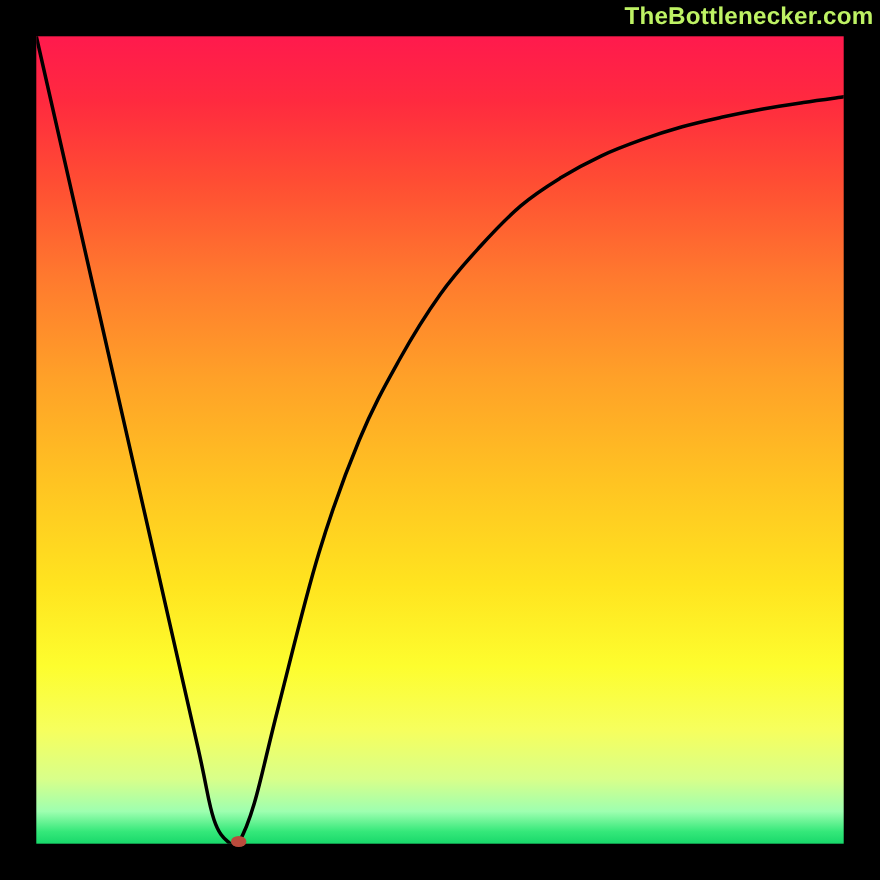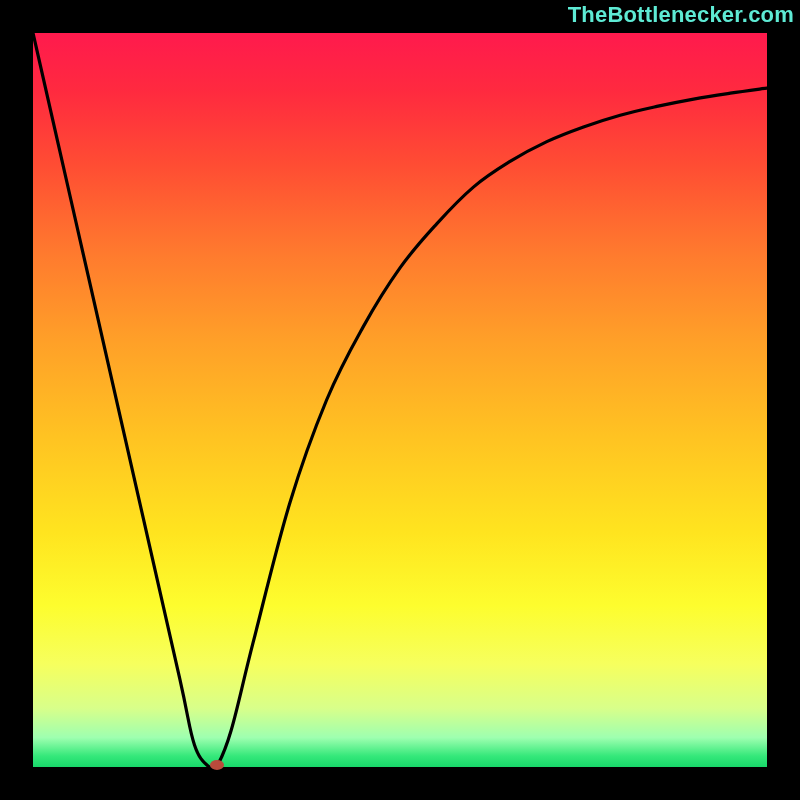--- a/index.html
+++ b/index.html
@@ -38,21 +38,21 @@
       #18d86a 100%
     );
   }
   .watermark {
     position: absolute;
     top: 2px;
     right: 6px;
     font-family: Arial, Helvetica, sans-serif;
     font-size: 22px;
     font-weight: 600;
-    color: #5eead4;
+    color: #bef264;
     letter-spacing: 0.2px;
   }
   svg.curve {
     position: absolute;
     left: 0;
     top: 0;
     width: 734px;
     height: 734px;
   }
   .marker {

